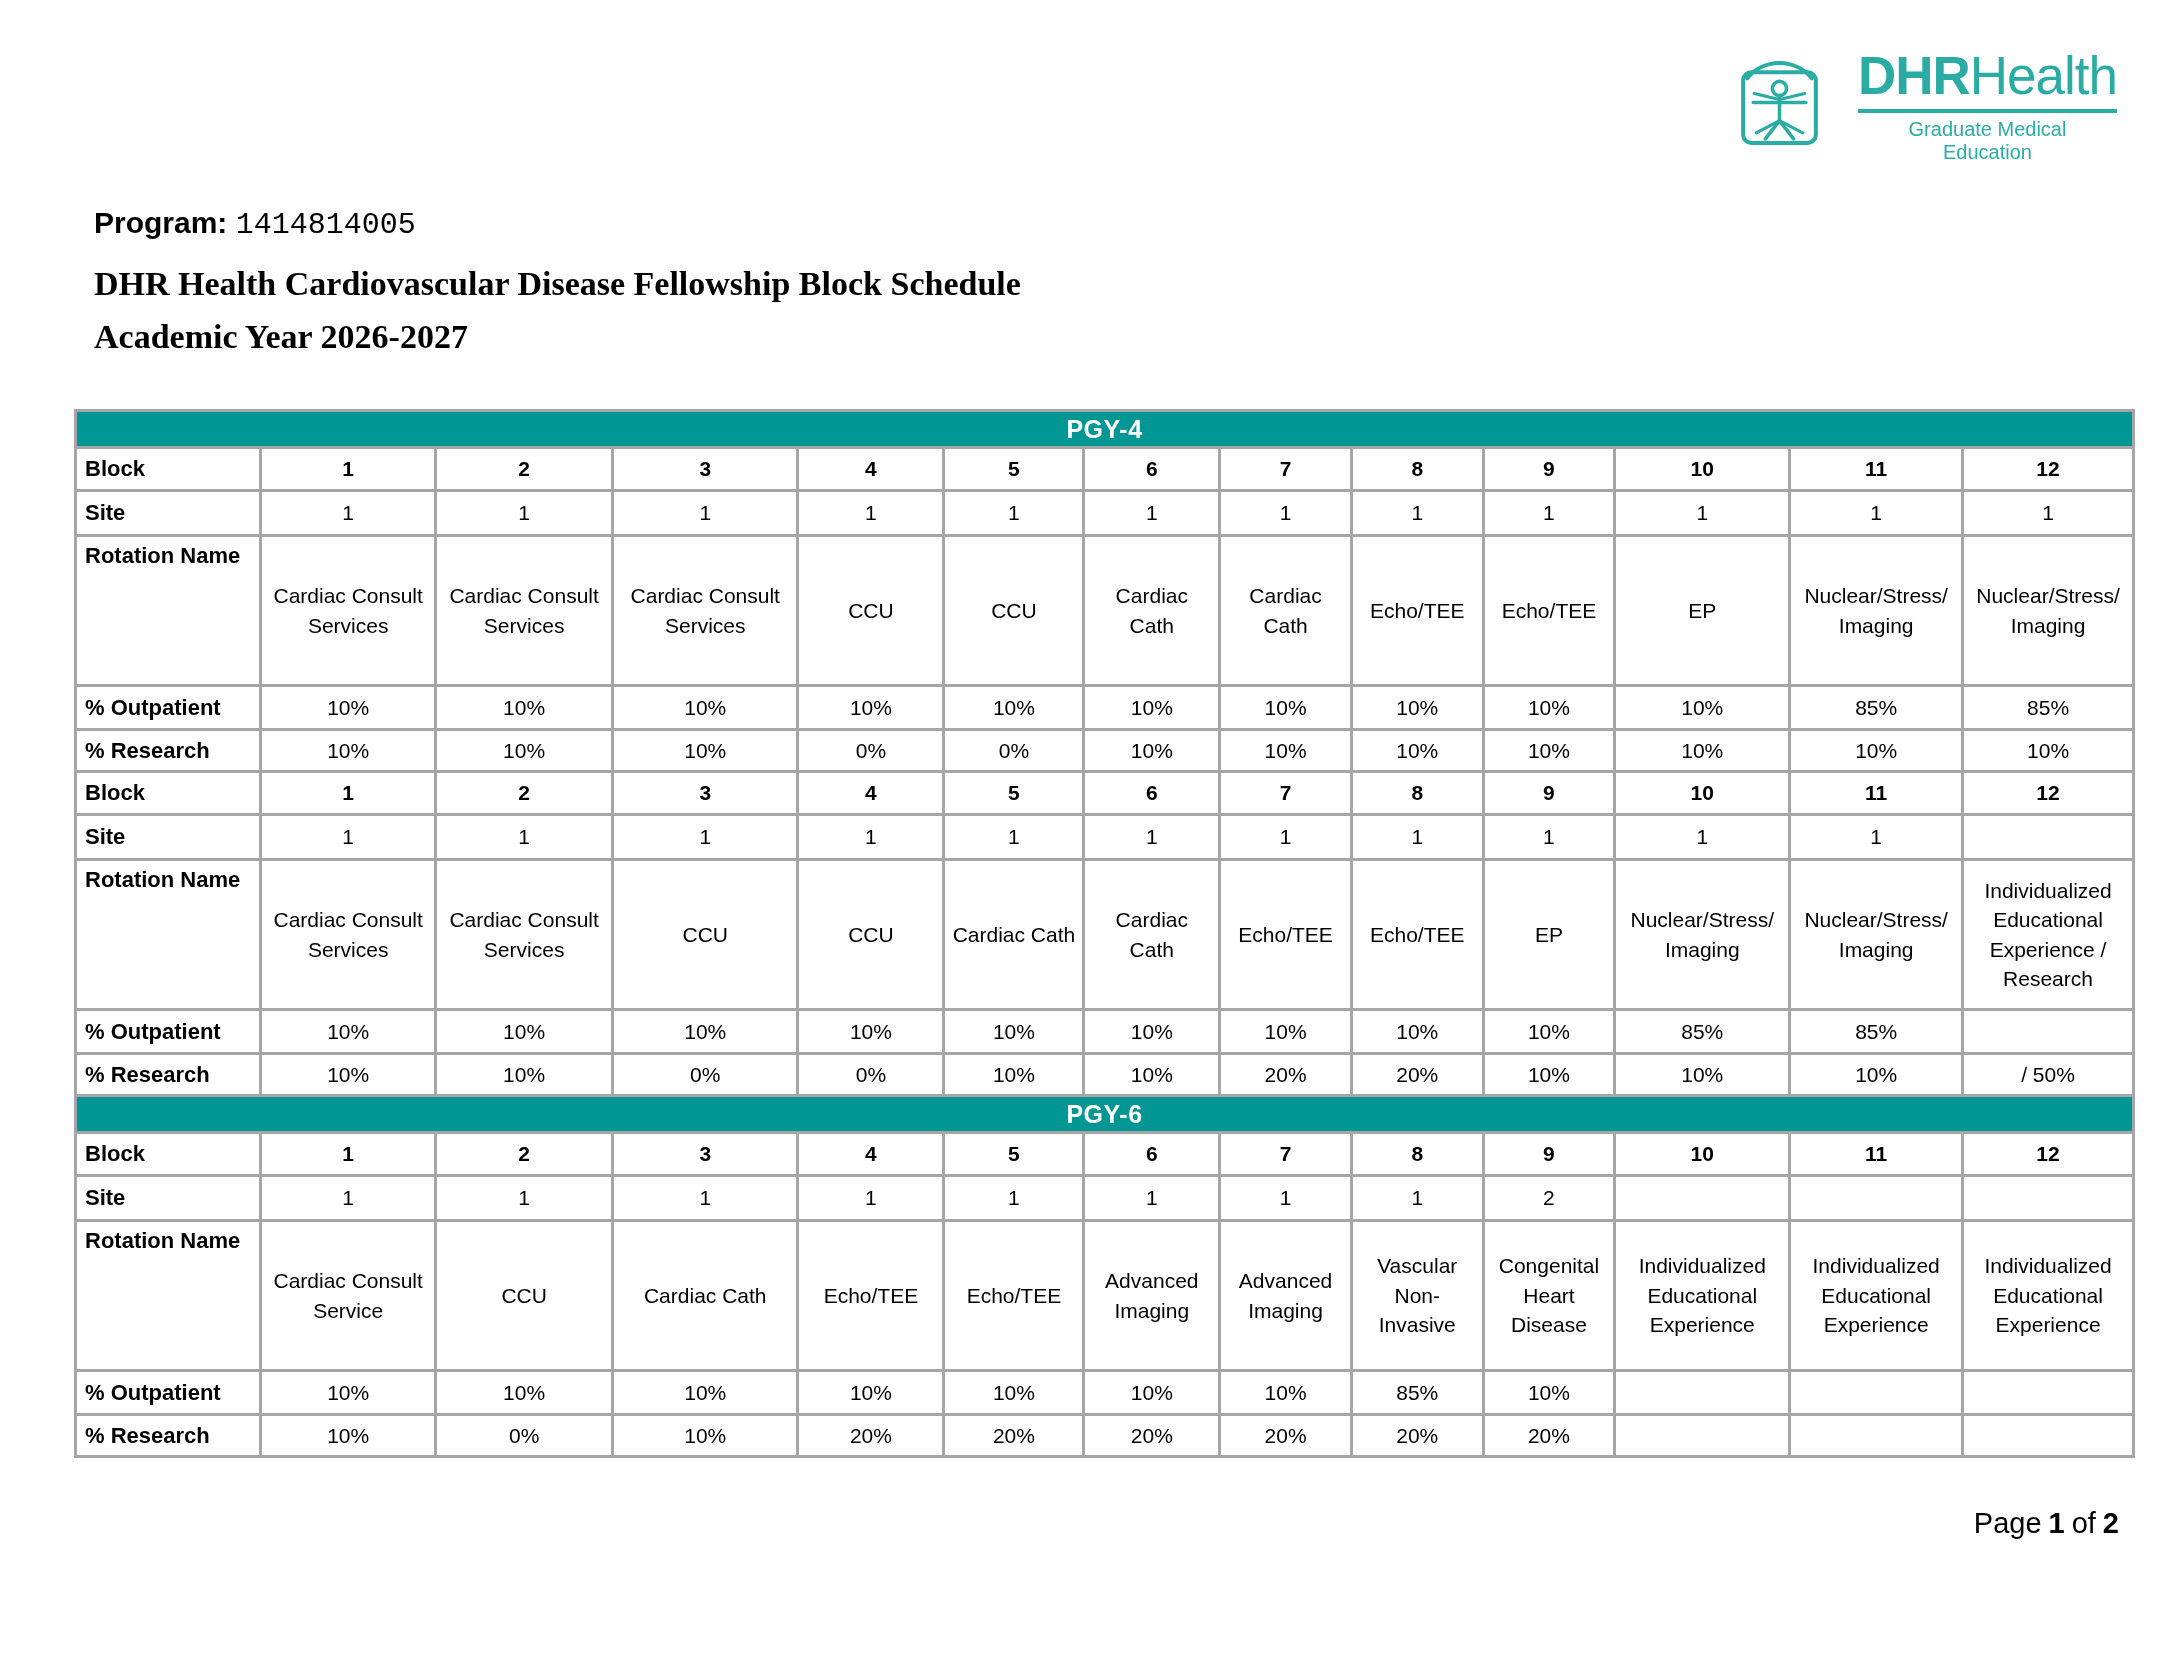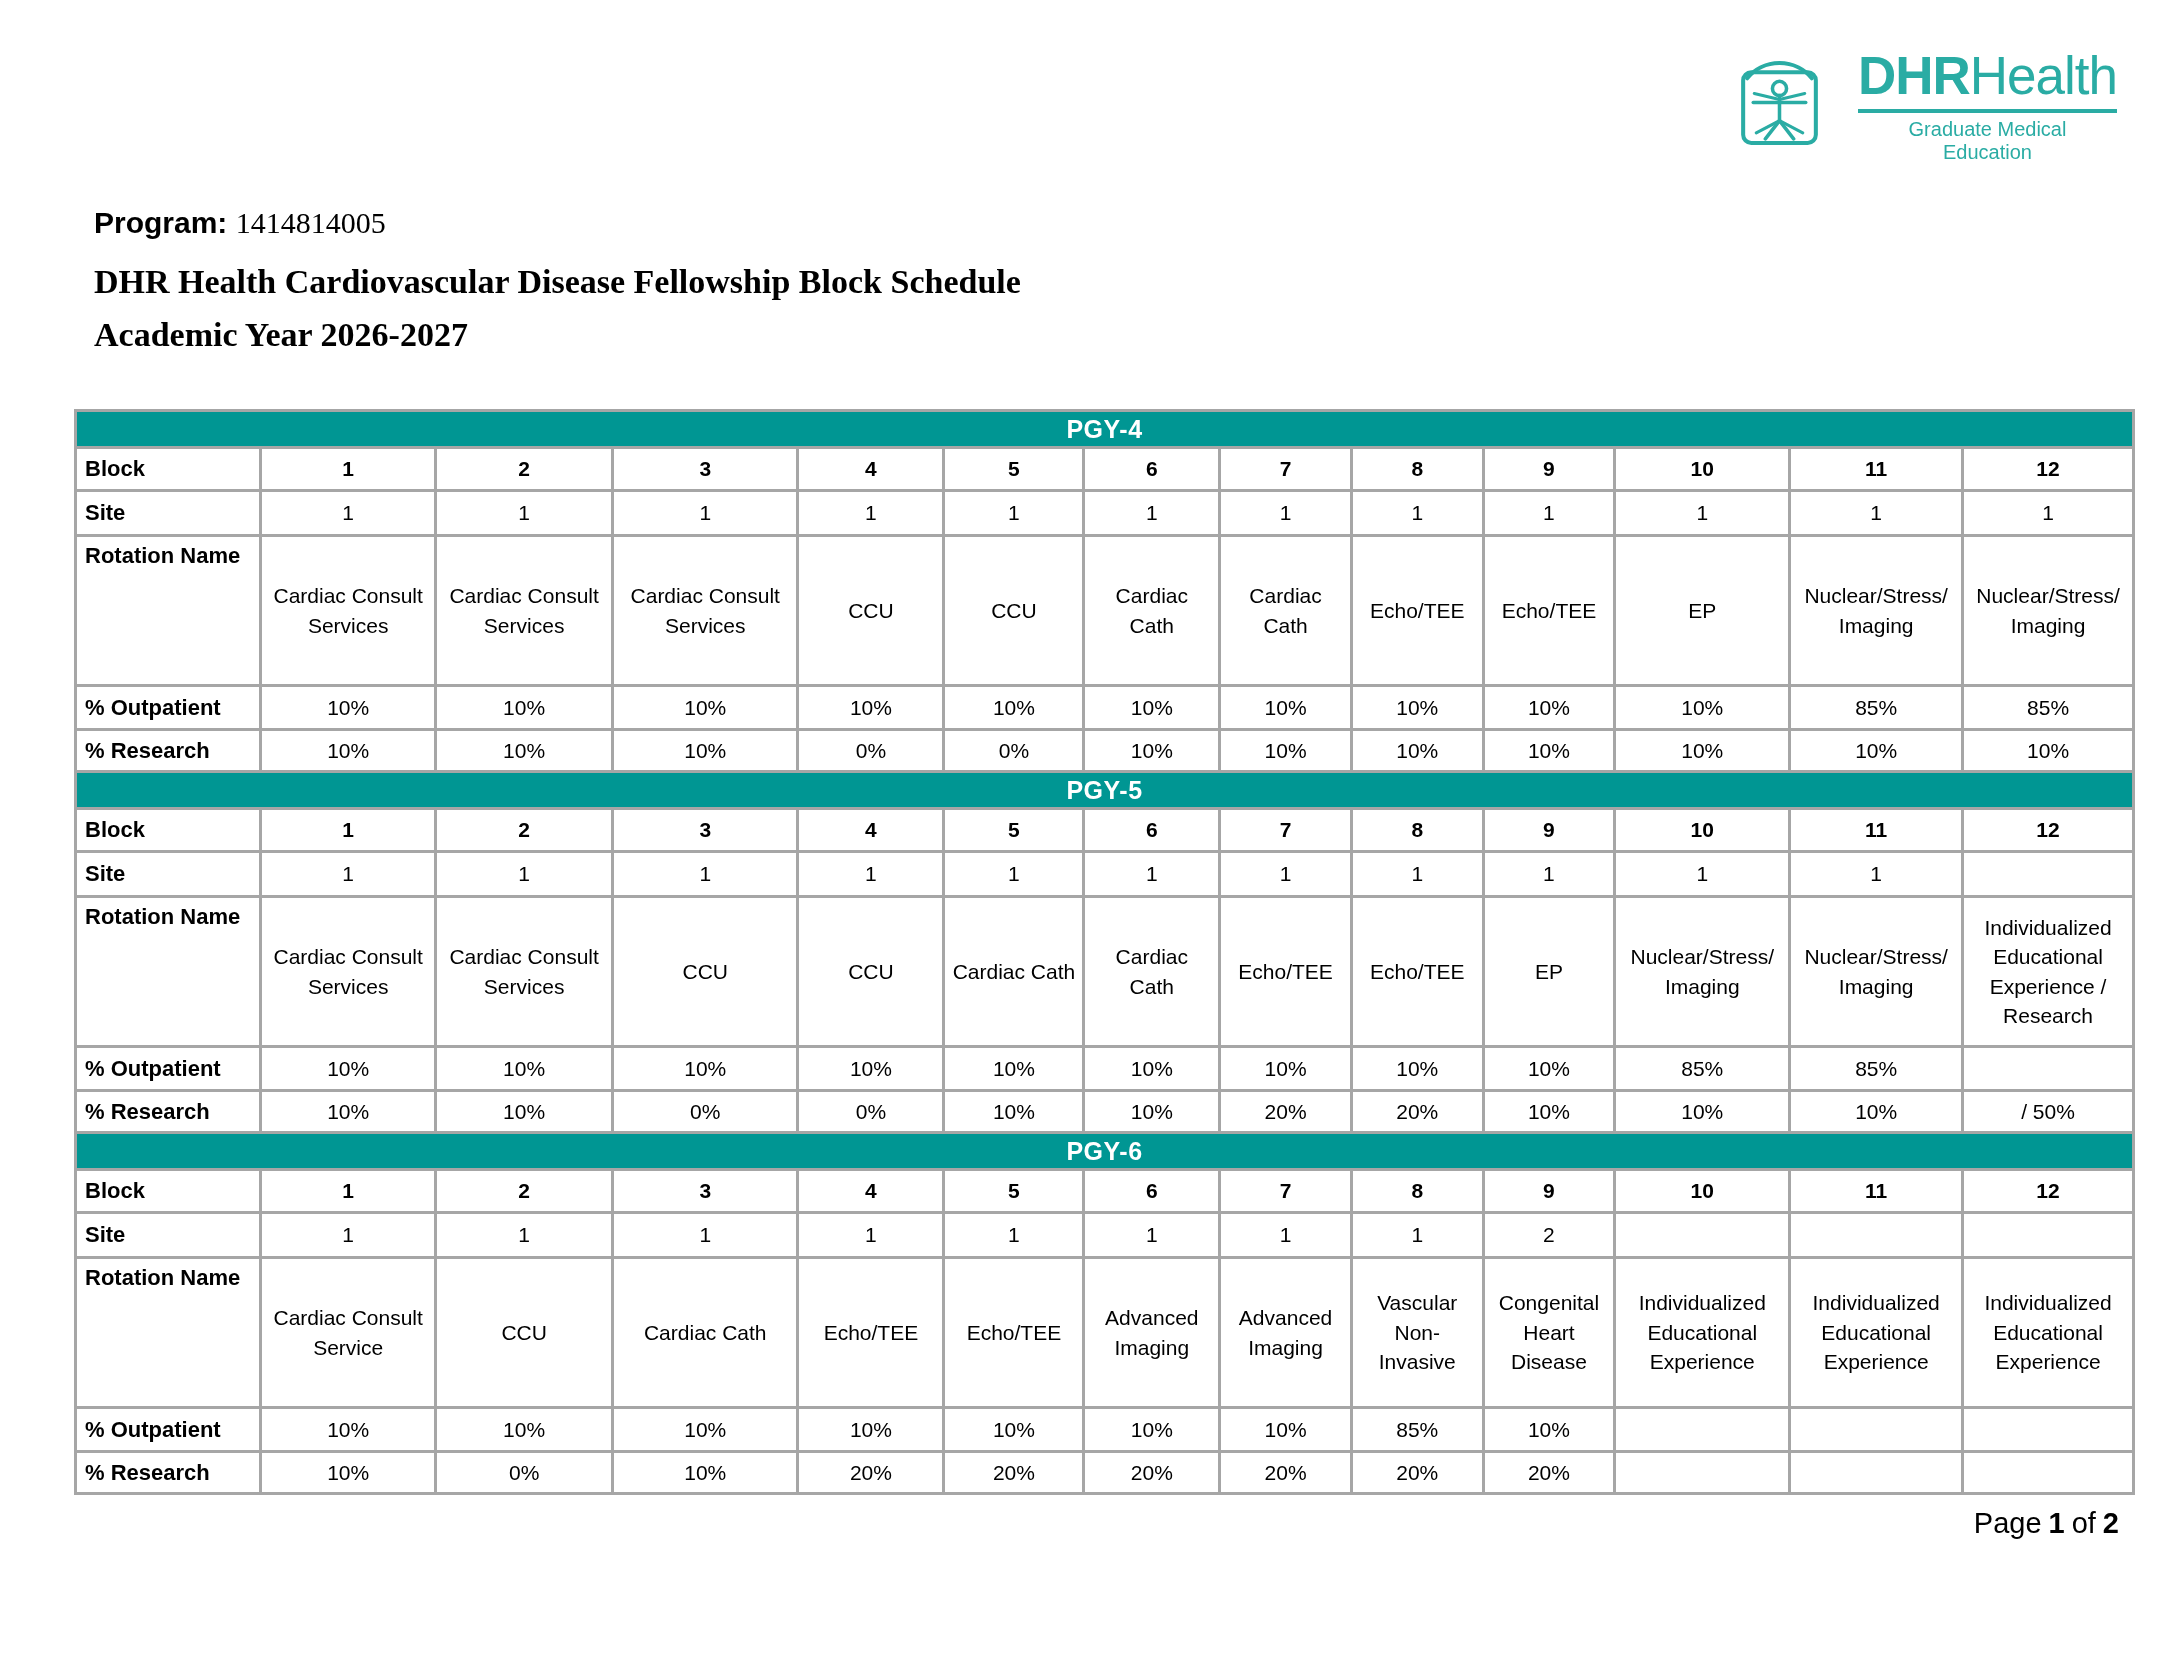--- a/index.html
+++ b/index.html
@@ -16,21 +16,21 @@
   .wordmark{font-size:53px;line-height:1.05;letter-spacing:-1px;color:var(--logo);white-space:nowrap;}
   .wm-bold{font-weight:bold;}
   .wm-light{font-weight:normal;}
   .logo-rule{height:4px;background:var(--logo);margin-top:5px;width:100%;}
   .logo-sub{color:var(--logo);font-size:20px;line-height:1.15;text-align:center;margin-top:5px;}
 
   
   .doc-header{position:absolute;left:94px;top:206px;}
   .prog-line{font-size:30px;margin-bottom:16px;}
   .prog-label{font-weight:bold;font-family:"Liberation Sans",sans-serif;}
-  .prog-num{font-family:Liberation Serif, serif;}
+  .prog-num{font-family:Liberation Mono, monospace;}
   .title-line{font-family:Liberation Serif, serif;font-weight:bold;font-size:34px;line-height:1.55;}
 
   
   .schedule{
     position:absolute;left:74px;top:409px;width:2061px;
     border-collapse:collapse;table-layout:fixed;font-size:21px;
   }
   .schedule td{border:3px solid var(--grid);overflow:hidden;}
   .schedule .bar{
     background:var(--accent);color:#fff;font-weight:bold;font-size:25px;
@@ -173,23 +173,20 @@
         <td class="val">0%</td>
         <td class="val">0%</td>
         <td class="val">10%</td>
         <td class="val">10%</td>
         <td class="val">10%</td>
         <td class="val">10%</td>
         <td class="val">10%</td>
         <td class="val">10%</td>
         <td class="val">10%</td>
       </tr>
-      <tr class="row-bar">
-        <td colspan="13" class="bar">PGY-5</td>
-      </tr>
       <tr class="row-block">
         <td class="lbl">Block</td>
         <td class="val">1</td>
         <td class="val">2</td>
         <td class="val">3</td>
         <td class="val">4</td>
         <td class="val">5</td>
         <td class="val">6</td>
         <td class="val">7</td>
         <td class="val">8</td>

